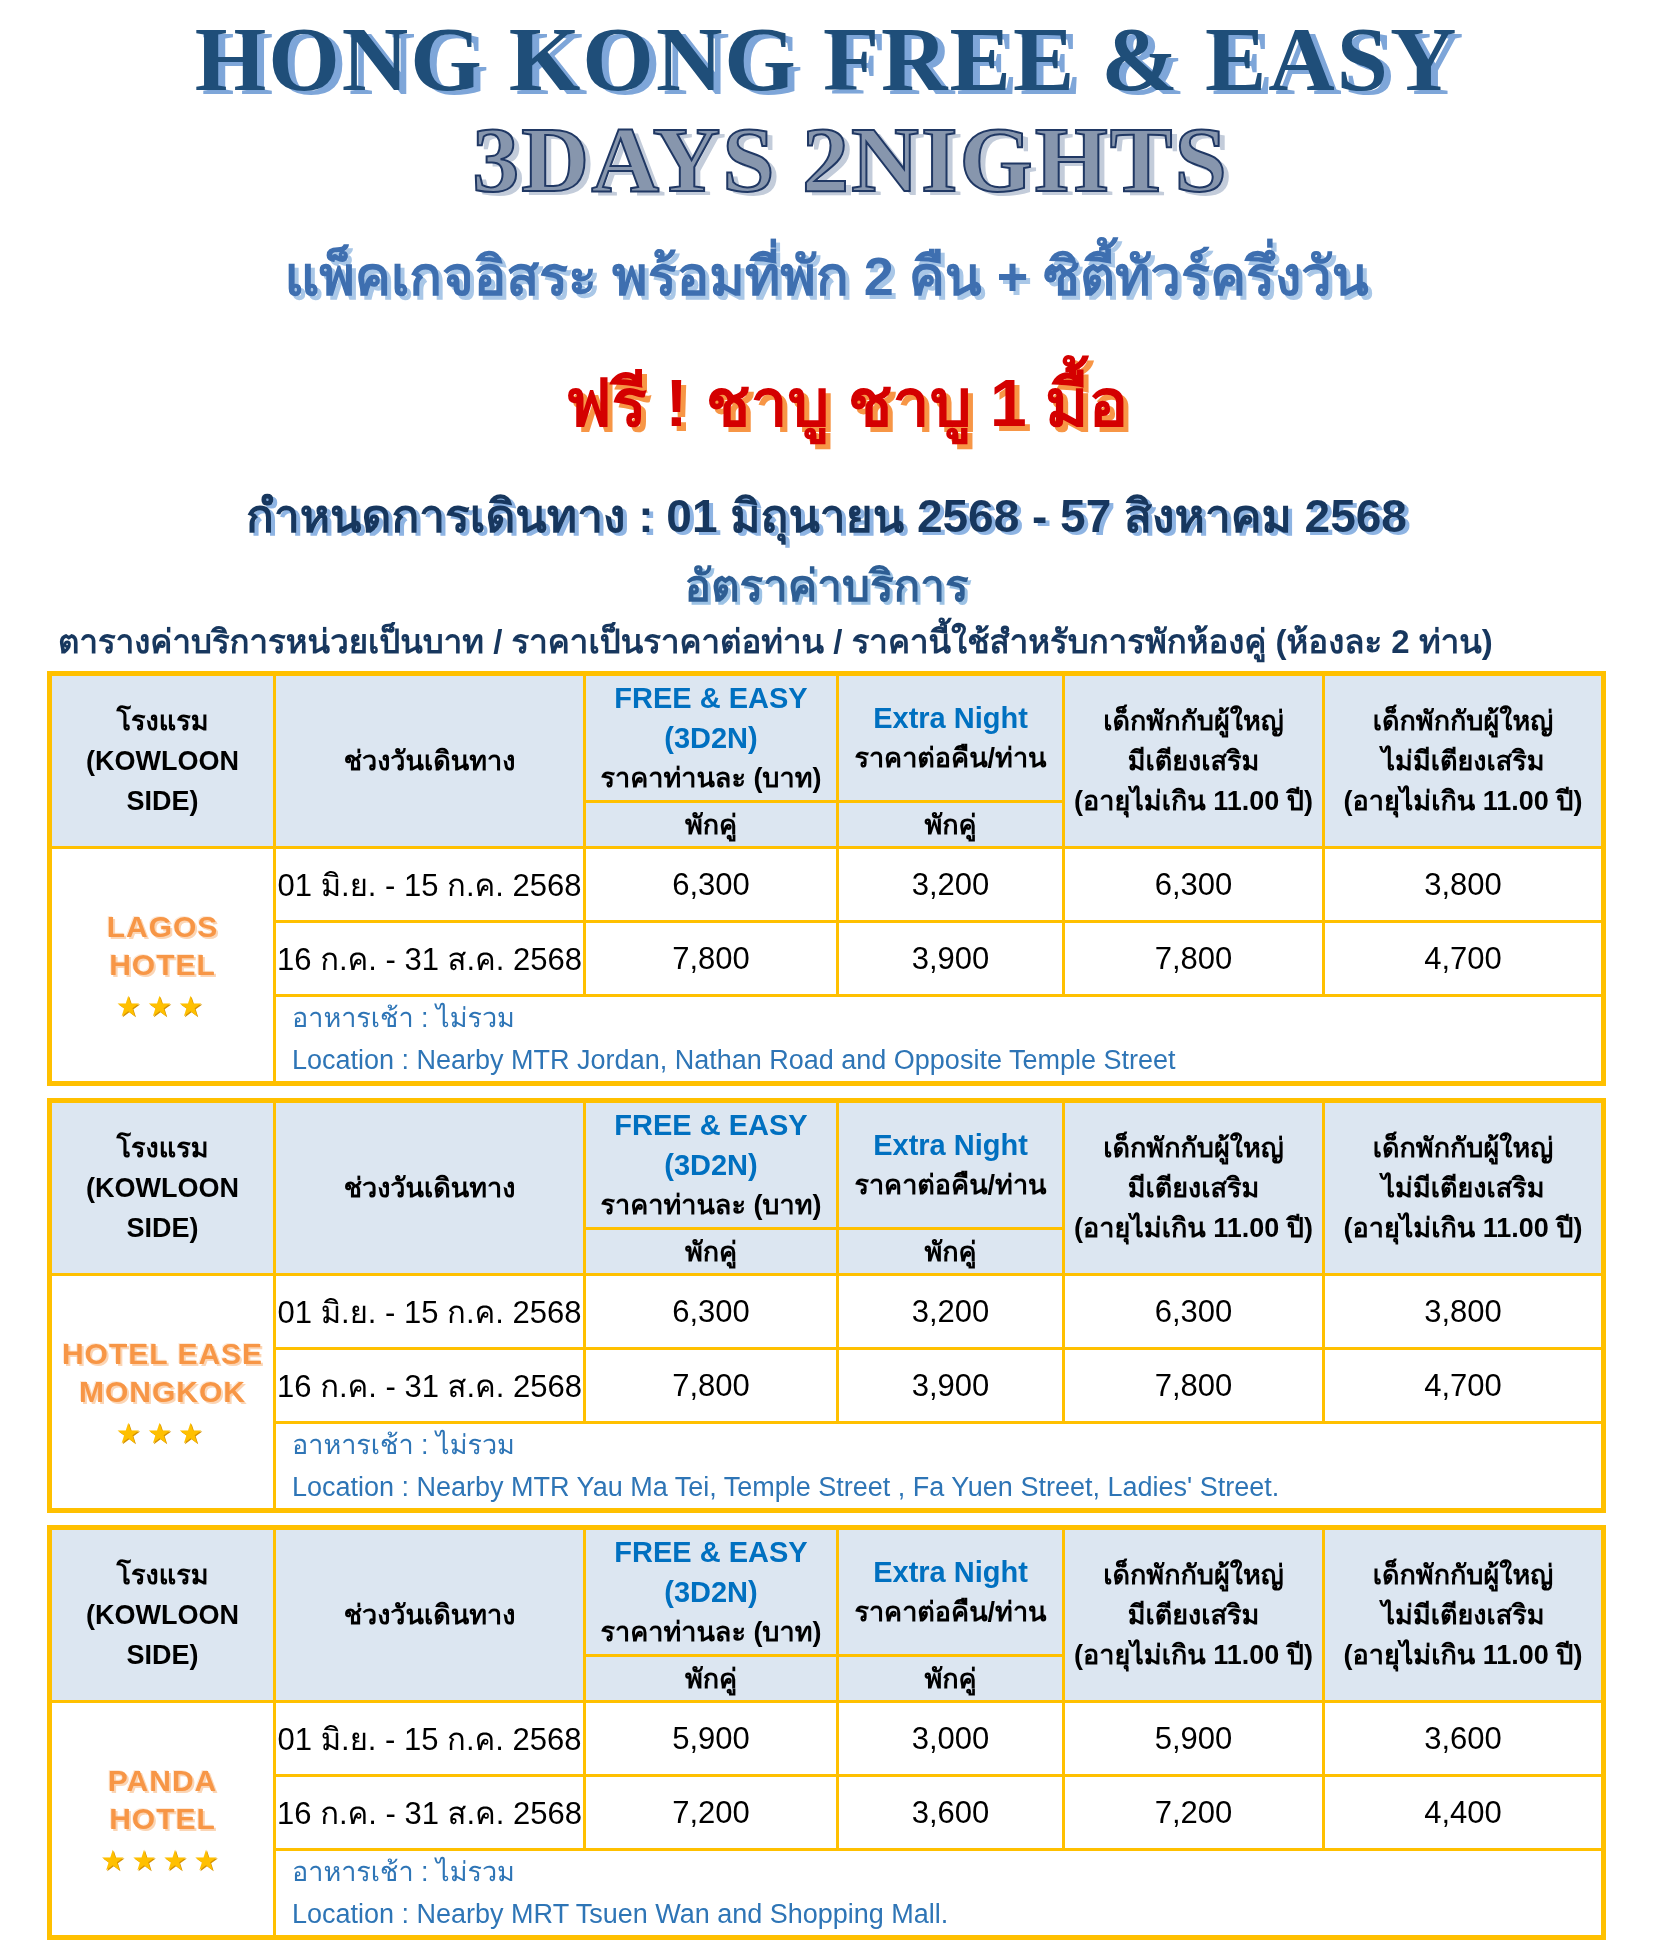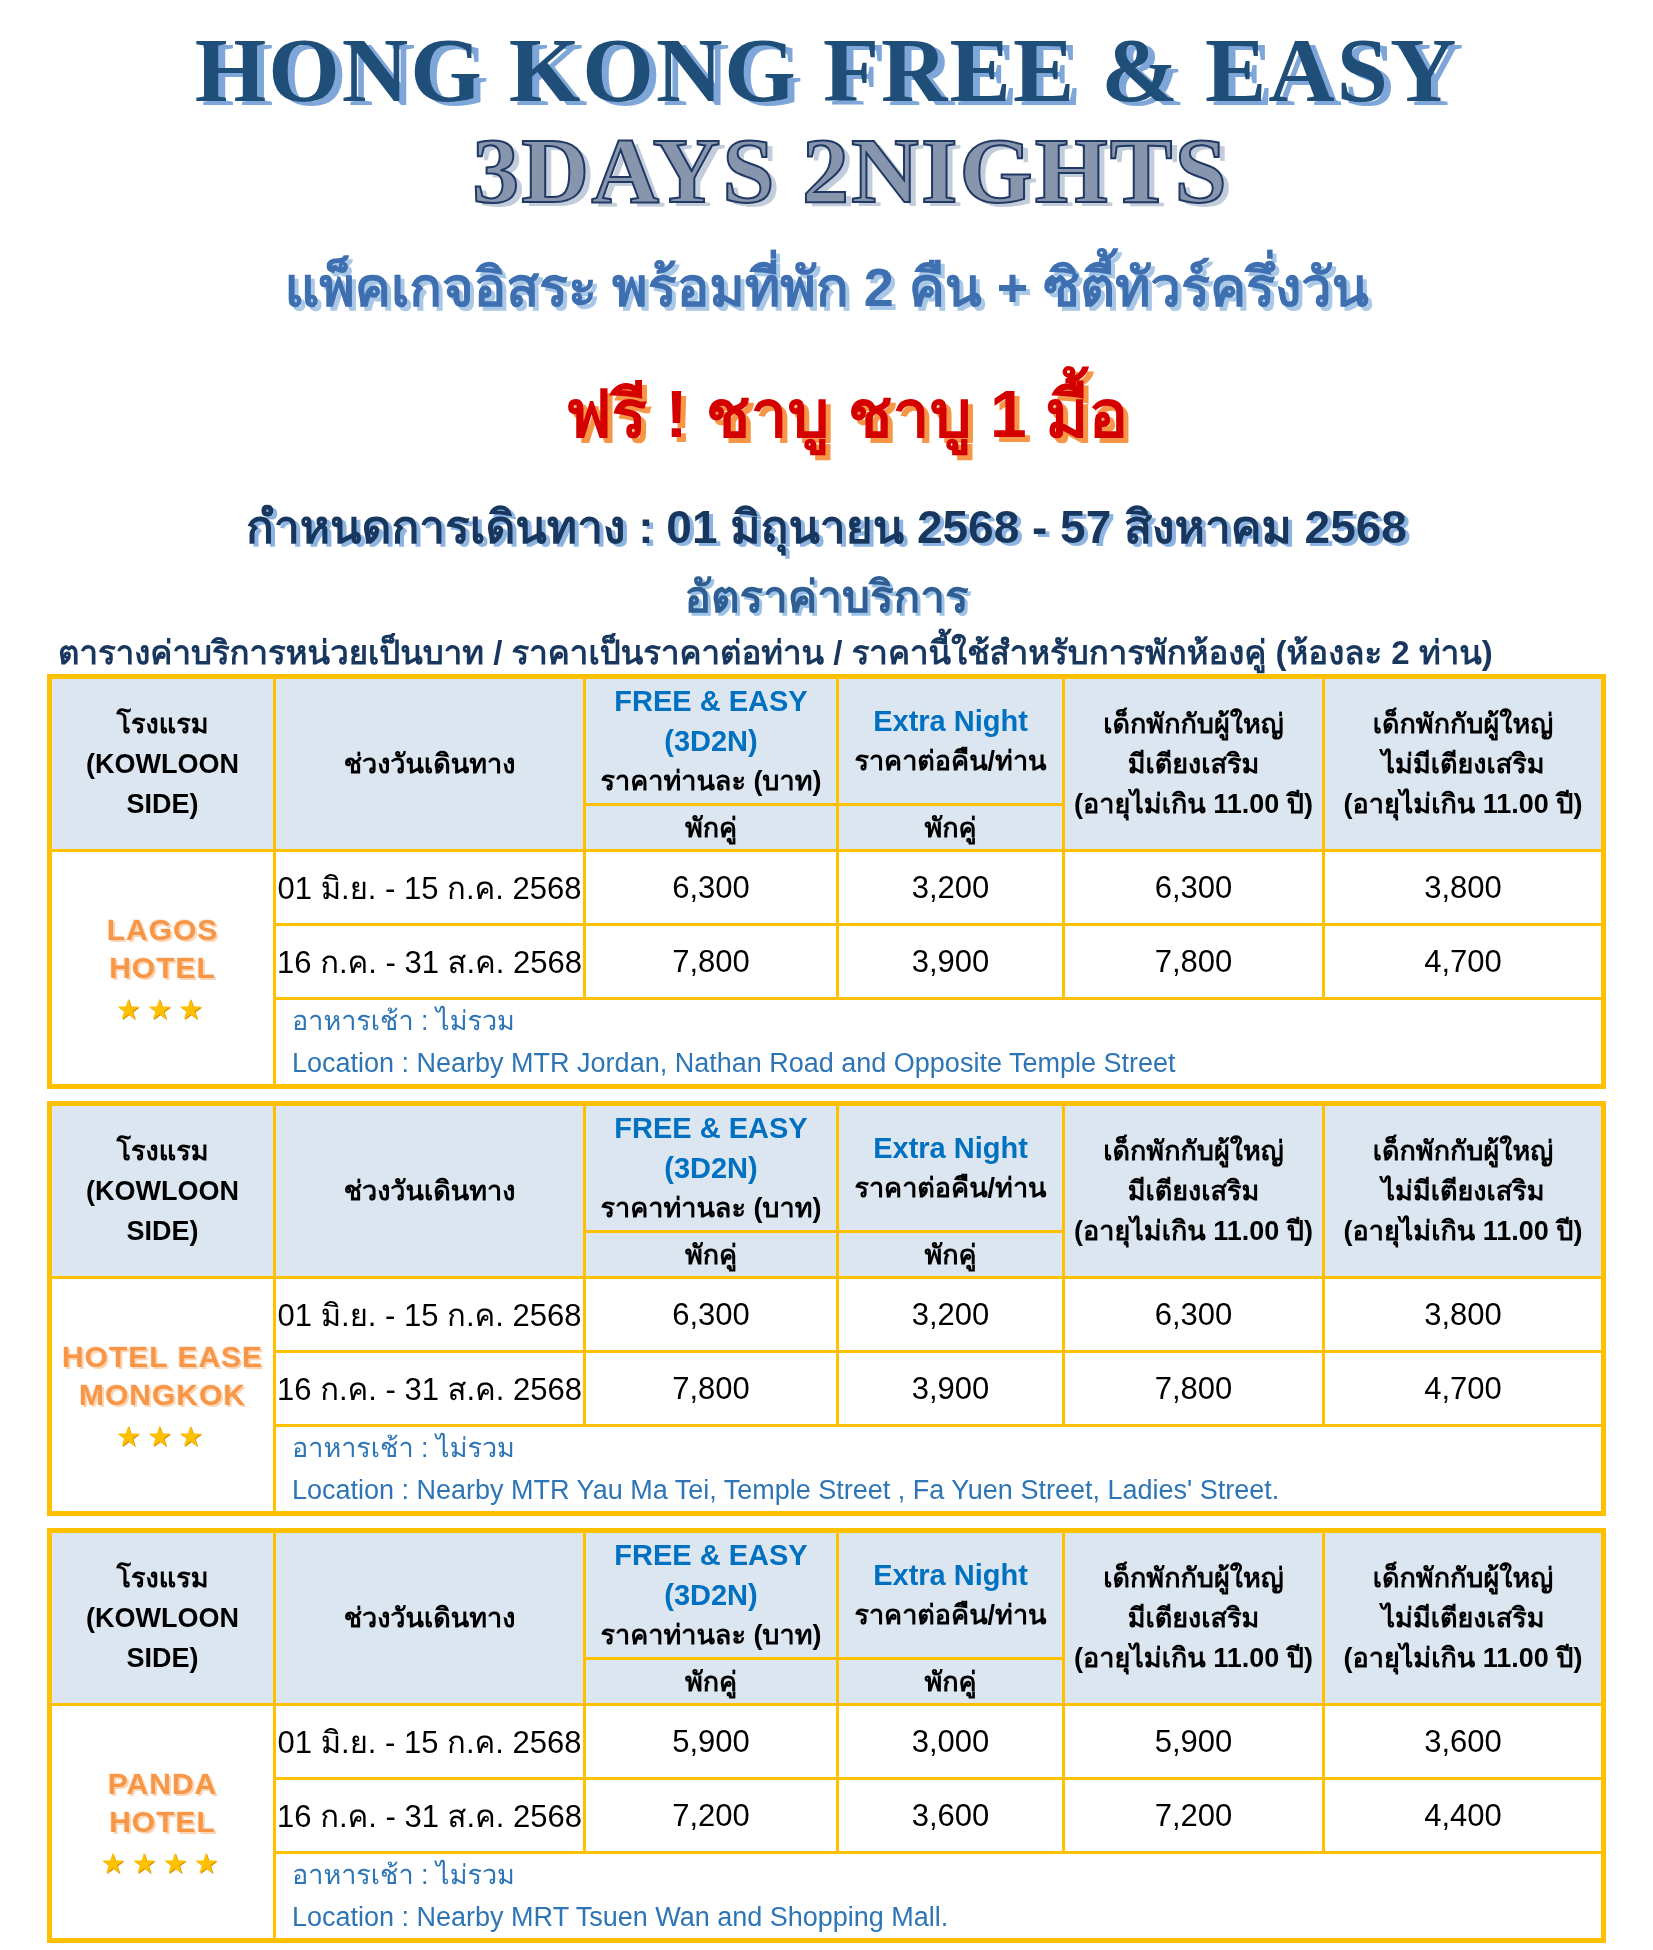--- a/index.html
+++ b/index.html
@@ -6,21 +6,21 @@
   html,body { background:#ffffff; }
   body {
     width:1653px; height:1950px;
     font-family:"Liberation Sans", sans-serif;
     overflow:hidden;
   }
   .centered { text-align:center; }
 
   
   .main-title{
-    padding-top:20px;
+    padding-top:9px;
     font-family:"Liberation Serif", serif;
     font-weight:bold;
     font-size:92px;
     line-height:100px;
     color:#1F4E79;
     letter-spacing:2px;
     text-shadow:7px 4px 0 #7EA6D9;
   }
   .sub-title{
     font-family:"Liberation Serif", serif;
@@ -60,21 +60,21 @@
   }
   .rates-heading{
     margin-top:20px;
     font-weight:bold;
     font-size:44px;
     line-height:50px;
     color:#2E5E94;
     text-shadow:3px 3px 0 #9CC2E5;
   }
   .table-note{
-    margin:10px 0 0 58px;
+    margin:10px 0 8px 58px;
     font-weight:bold;
     font-size:33px;
     line-height:42px;
     color:#17375E;
   }
 
   
   table.rates{
     width:1554px;
     margin:0 auto 12px auto;

